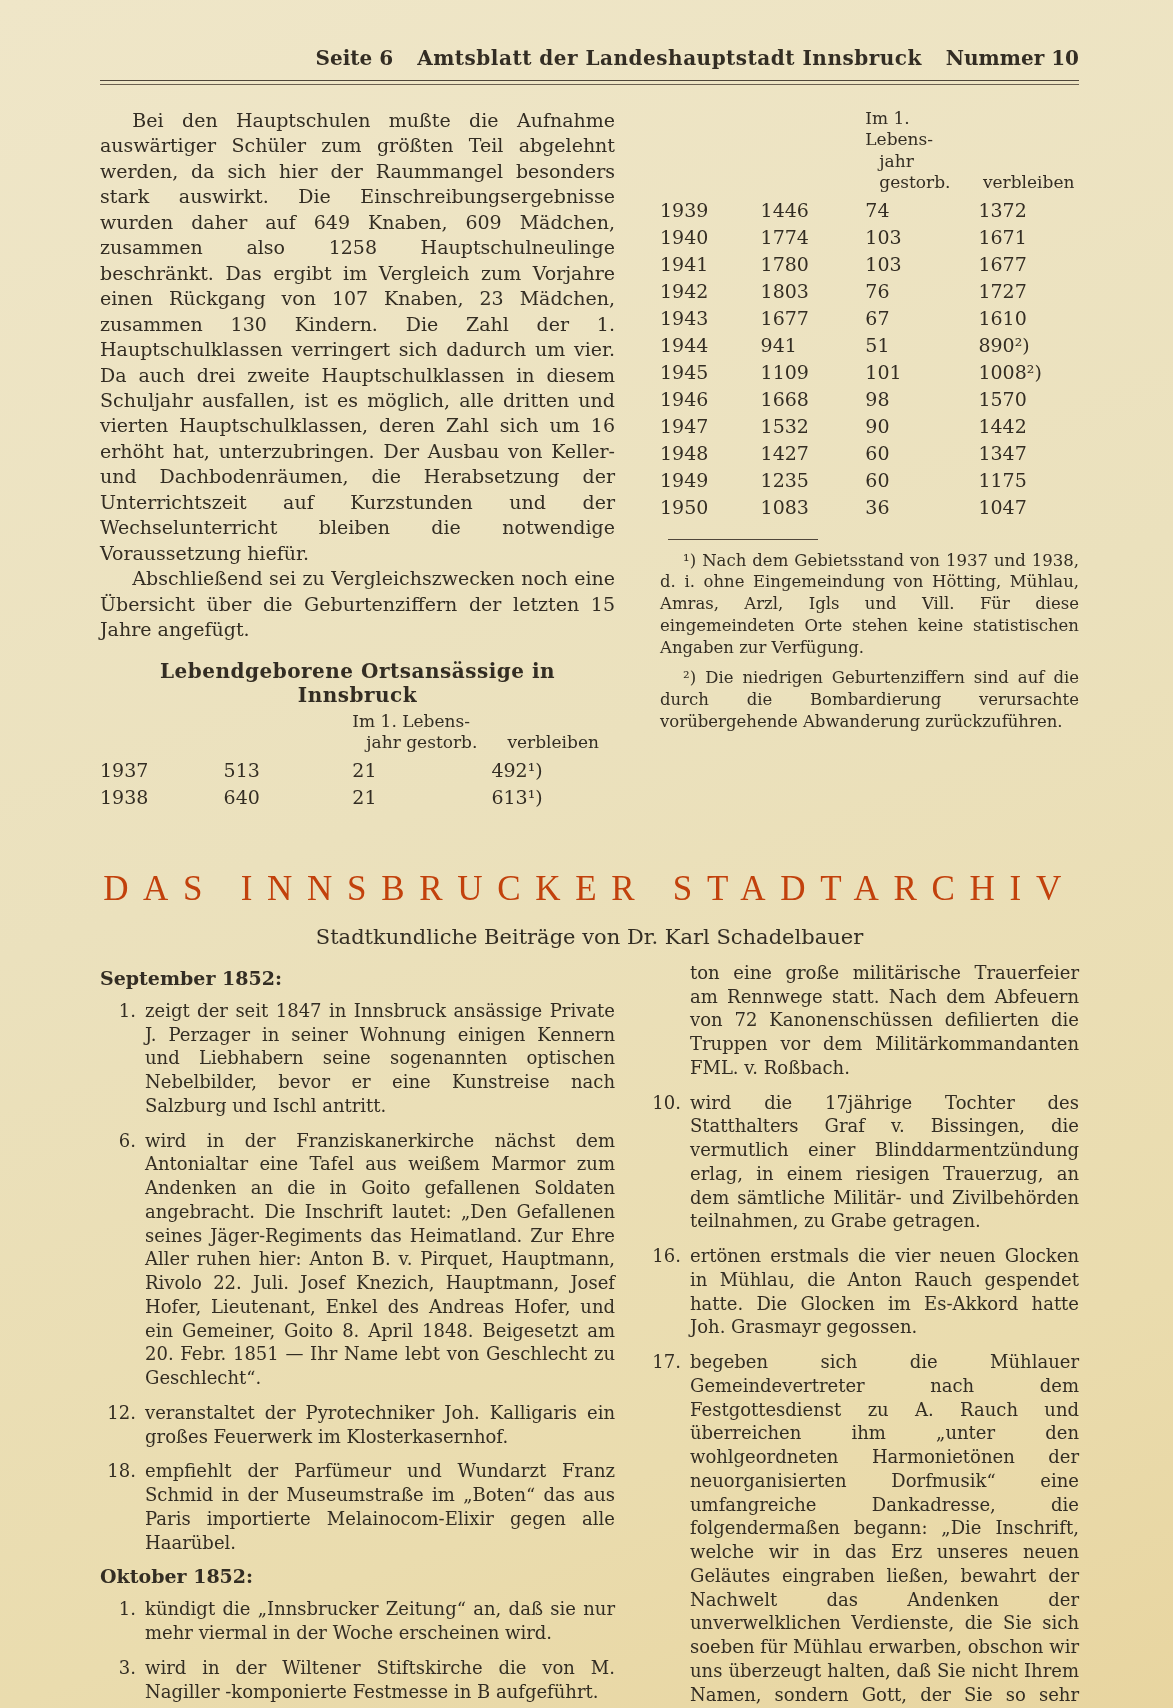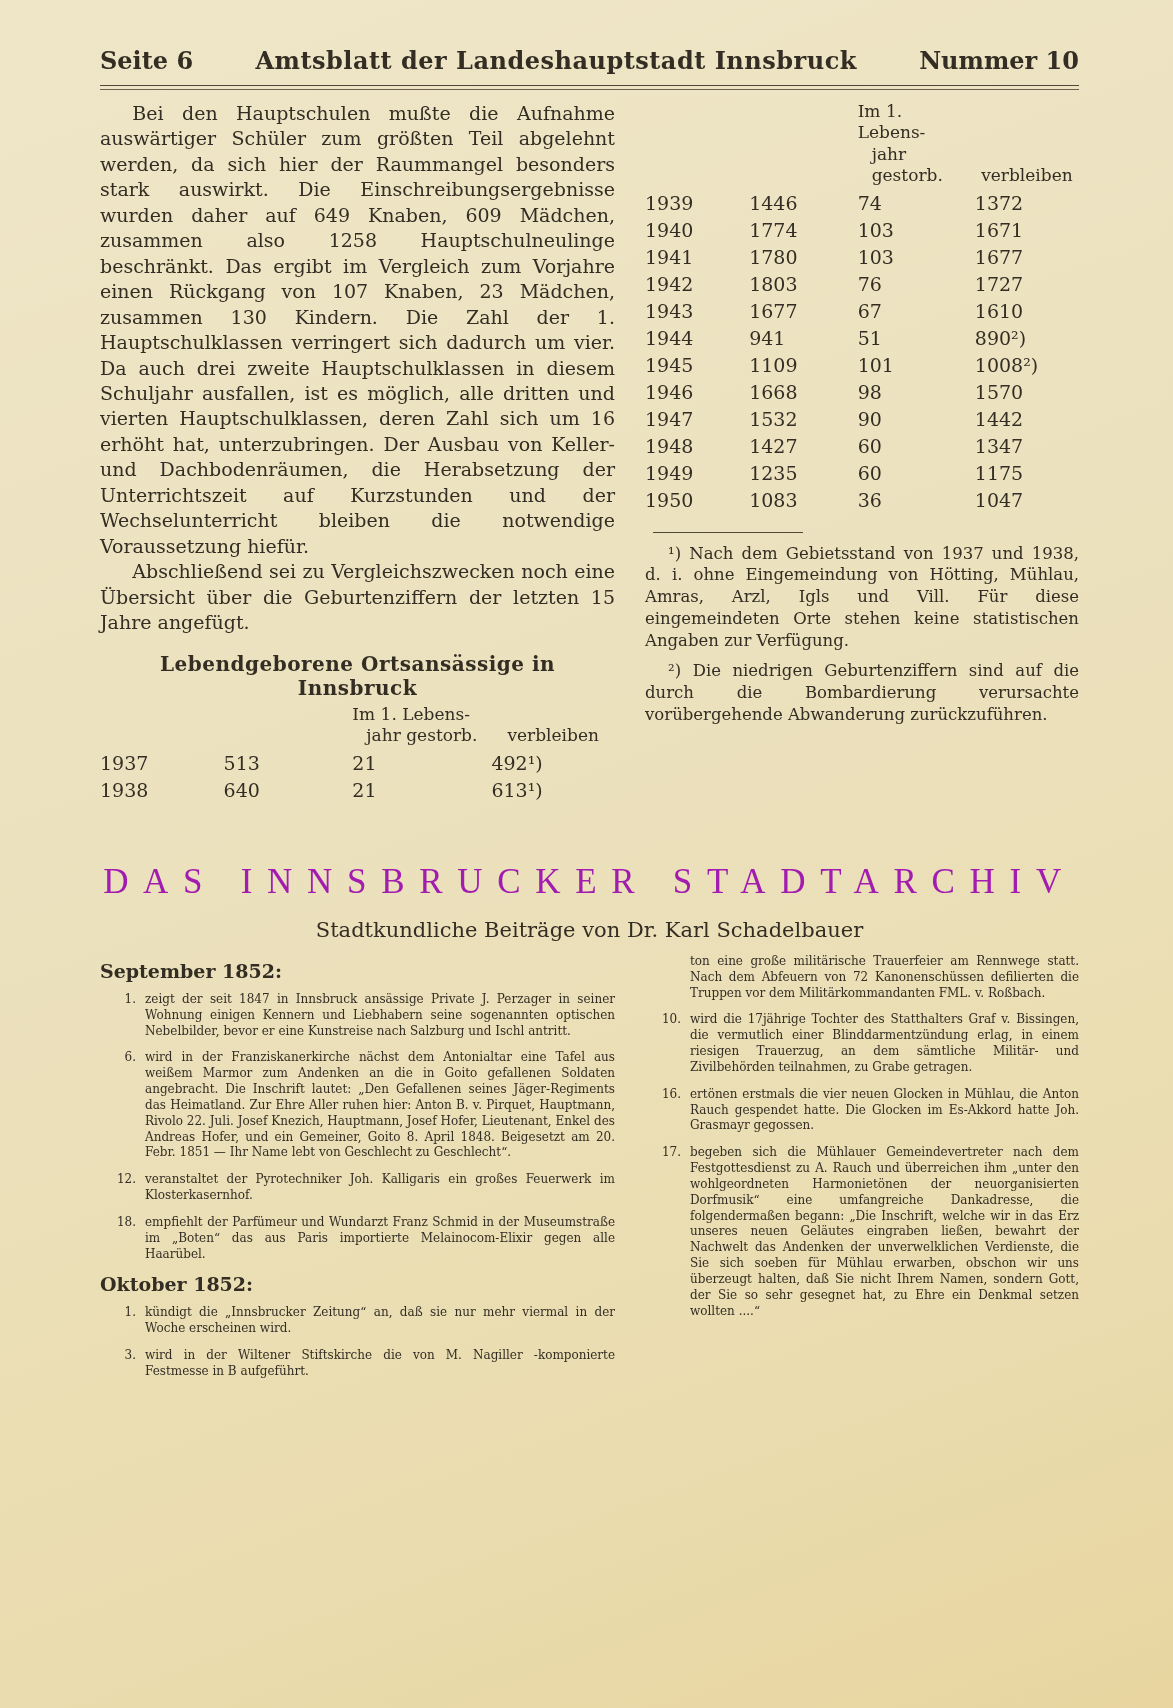--- a/index.html
+++ b/index.html
@@ -4,46 +4,46 @@
 <style>
   html,body{margin:0;padding:0;}
   body{
     width:1173px;height:1708px;overflow:hidden;
     background:linear-gradient(160deg,#efe6c8 0%,#ebe1bd 45%,#eadcae 80%,#e8d5a0 100%);
     font-family:"DejaVu Serif","Liberation Serif",serif;
     color:#332d23;
   }
   .page{box-sizing:border-box;width:1173px;height:1708px;padding:46px 94px 0 100px;}
   
-  .masthead{display:flex;justify-content:space-between;align-items:baseline;font-size:24px;font-weight:bold;}
+  .masthead{display:flex;justify-content:flex-end;align-items:baseline;font-size:20px;font-weight:bold;gap:24px;}
   .masthead .center{letter-spacing:.5px;}
   .rule-double{margin-top:10px;height:3px;border-top:1.6px solid #4f463a;border-bottom:1px solid #6b6050;}
   
-  .upper{display:grid;grid-template-columns:515px 1fr;column-gap:30px;margin-top:11px;}
+  .upper{display:grid;grid-template-columns:515px 1fr;column-gap:45px;margin-top:23px;}
   .body-par{margin:0;text-align:justify;font-size:19px;line-height:1.34;}
   .body-par.indent{text-indent:1.7em;}
   .table-heading{margin:16px 0 4px 0;font-size:20px;font-weight:bold;text-align:center;letter-spacing:.5px;}
   .btable{width:100%;}
   .btable-header{display:grid;grid-template-columns:24% 25% 27% 24%;align-items:end;font-size:17px;line-height:1.25;margin-bottom:4px;}
   .hdr-stack{grid-column:3;text-align:left;}
   .hdr-stack .l2{padding-left:14px;}
   .hdr-remain{grid-column:4;text-align:center;}
   .trow{display:grid;grid-template-columns:24% 25% 27% 24%;font-size:19px;line-height:1.42;}
   .trow span{}
   .fn-rule{width:150px;border-top:1.4px solid #4f463a;margin:18px 0 10px 8px;}
   .footnote{margin:0 0 9px 0;font-size:16.5px;line-height:1.32;text-align:justify;text-indent:1.4em;}
   
   .arch-title{margin:58px 0 0 0;font-family:"Liberation Serif","DejaVu Serif",serif;font-weight:normal;
-    font-size:35px;letter-spacing:.42em;text-align:center;white-space:nowrap;color:#a21caf;}
+    font-size:35px;letter-spacing:.42em;text-align:center;white-space:nowrap;color:#c2410c;}
   .arch-sub{margin-top:16px;text-align:center;font-size:21px;}
   .arch-section{margin-top:14px;text-align:center;font-size:21px;font-weight:bold;letter-spacing:.5px;}
   
   .article{display:grid;grid-template-columns:515px 1fr;column-gap:30px;margin-top:12px;}
   .month-head{margin:6px 0 10px 0;font-size:19px;font-weight:bold;}
-  .item{display:flex;margin-bottom:11px;font-size:12px;line-height:1.32;justify-content:space-between;}
+  .item{display:flex;margin-bottom:11px;font-size:18px;line-height:1.32;justify-content:space-between;}
   .item .num{flex:none;width:36px;text-align:right;margin-right:9px;}
   .item .itext{flex:1;text-align:justify;}
 </style>
 </head>
 <body>
 
 <div class="page">
 
   <header class="masthead">
     <span>Seite 6</span>

